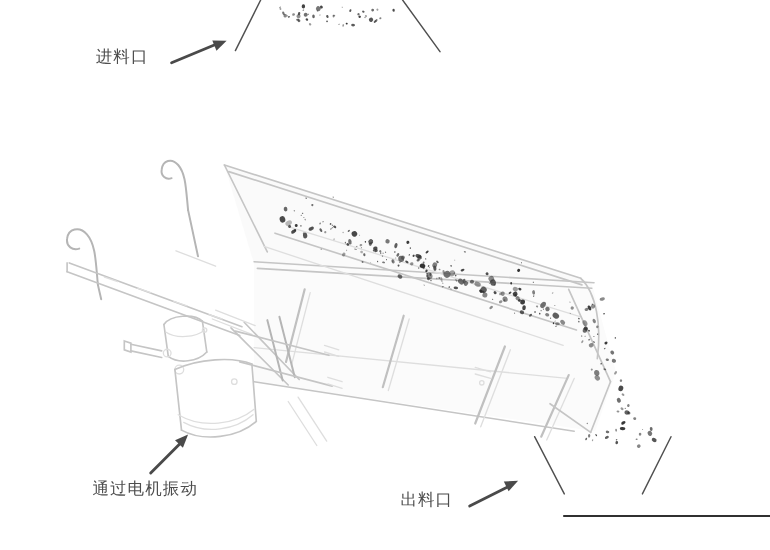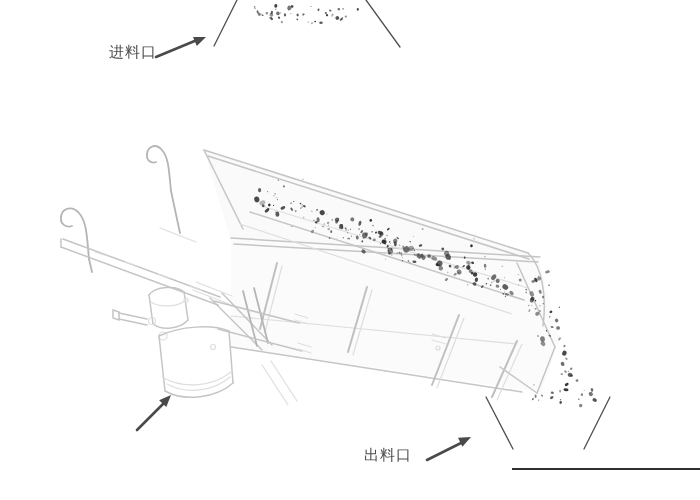--- a/index.html
+++ b/index.html
@@ -21,21 +21,21 @@
   .sk2{stroke:var(--sketch_line_faint);stroke-width:1.2;fill:none;stroke-linecap:round;}
   .skb{stroke:#b5b5b5;stroke-width:1.8;fill:none;stroke-linecap:round;}
   .rib{stroke:#c0c0c0;stroke-width:2;fill:none;stroke-linecap:round;}
   .fun{stroke:var(--funnel_line);stroke-width:1.3;fill:none;stroke-linecap:round;}
   .base{stroke:var(--baseline);stroke-width:1.8;fill:none;}
   .arr{stroke:var(--arrow);stroke-width:2.6;fill:none;stroke-linecap:round;}
   .arrh{fill:var(--arrow);stroke:none;}
   .fillA{fill:#f5f5f5;opacity:.55;stroke:none;}
   .fillB{fill:#fbfbfb;stroke:none;}
   .lbl{position:absolute;font-size:15px;line-height:1.15;color:var(--label_text);letter-spacing:1px;white-space:nowrap;}
-  #lbl-feed{left:109px;top:43px;}
+  #lbl-feed{left:87px;top:43px;}
   #lbl-motor{left:84px;top:436px;}
   #lbl-out{left:364px;top:446px;text-align:right;}
 </style>
 </head>
 <body>
 
 <div class="stage">
   <svg width="700" height="500" viewBox="0 0 700 500">
 
     <g>
@@ -441,14 +441,15 @@
         <polygon class="arrh" points="171,395 166.3,407.1 159.1,400.2"></polygon>
       </g>
       <g>
         <path class="arr" d="M427,460 L461,443"></path>
         <polygon class="arrh" points="471,437 462.4,446.7 458,437.8"></polygon>
       </g>
     </g>
   </svg>
 
   <div class="lbl" id="lbl-feed">进料口</div>
+  <div class="lbl" id="lbl-motor">通过电机振动</div>
   <div class="lbl" id="lbl-out">出料口</div>
 </div>
 
 </body></html>

